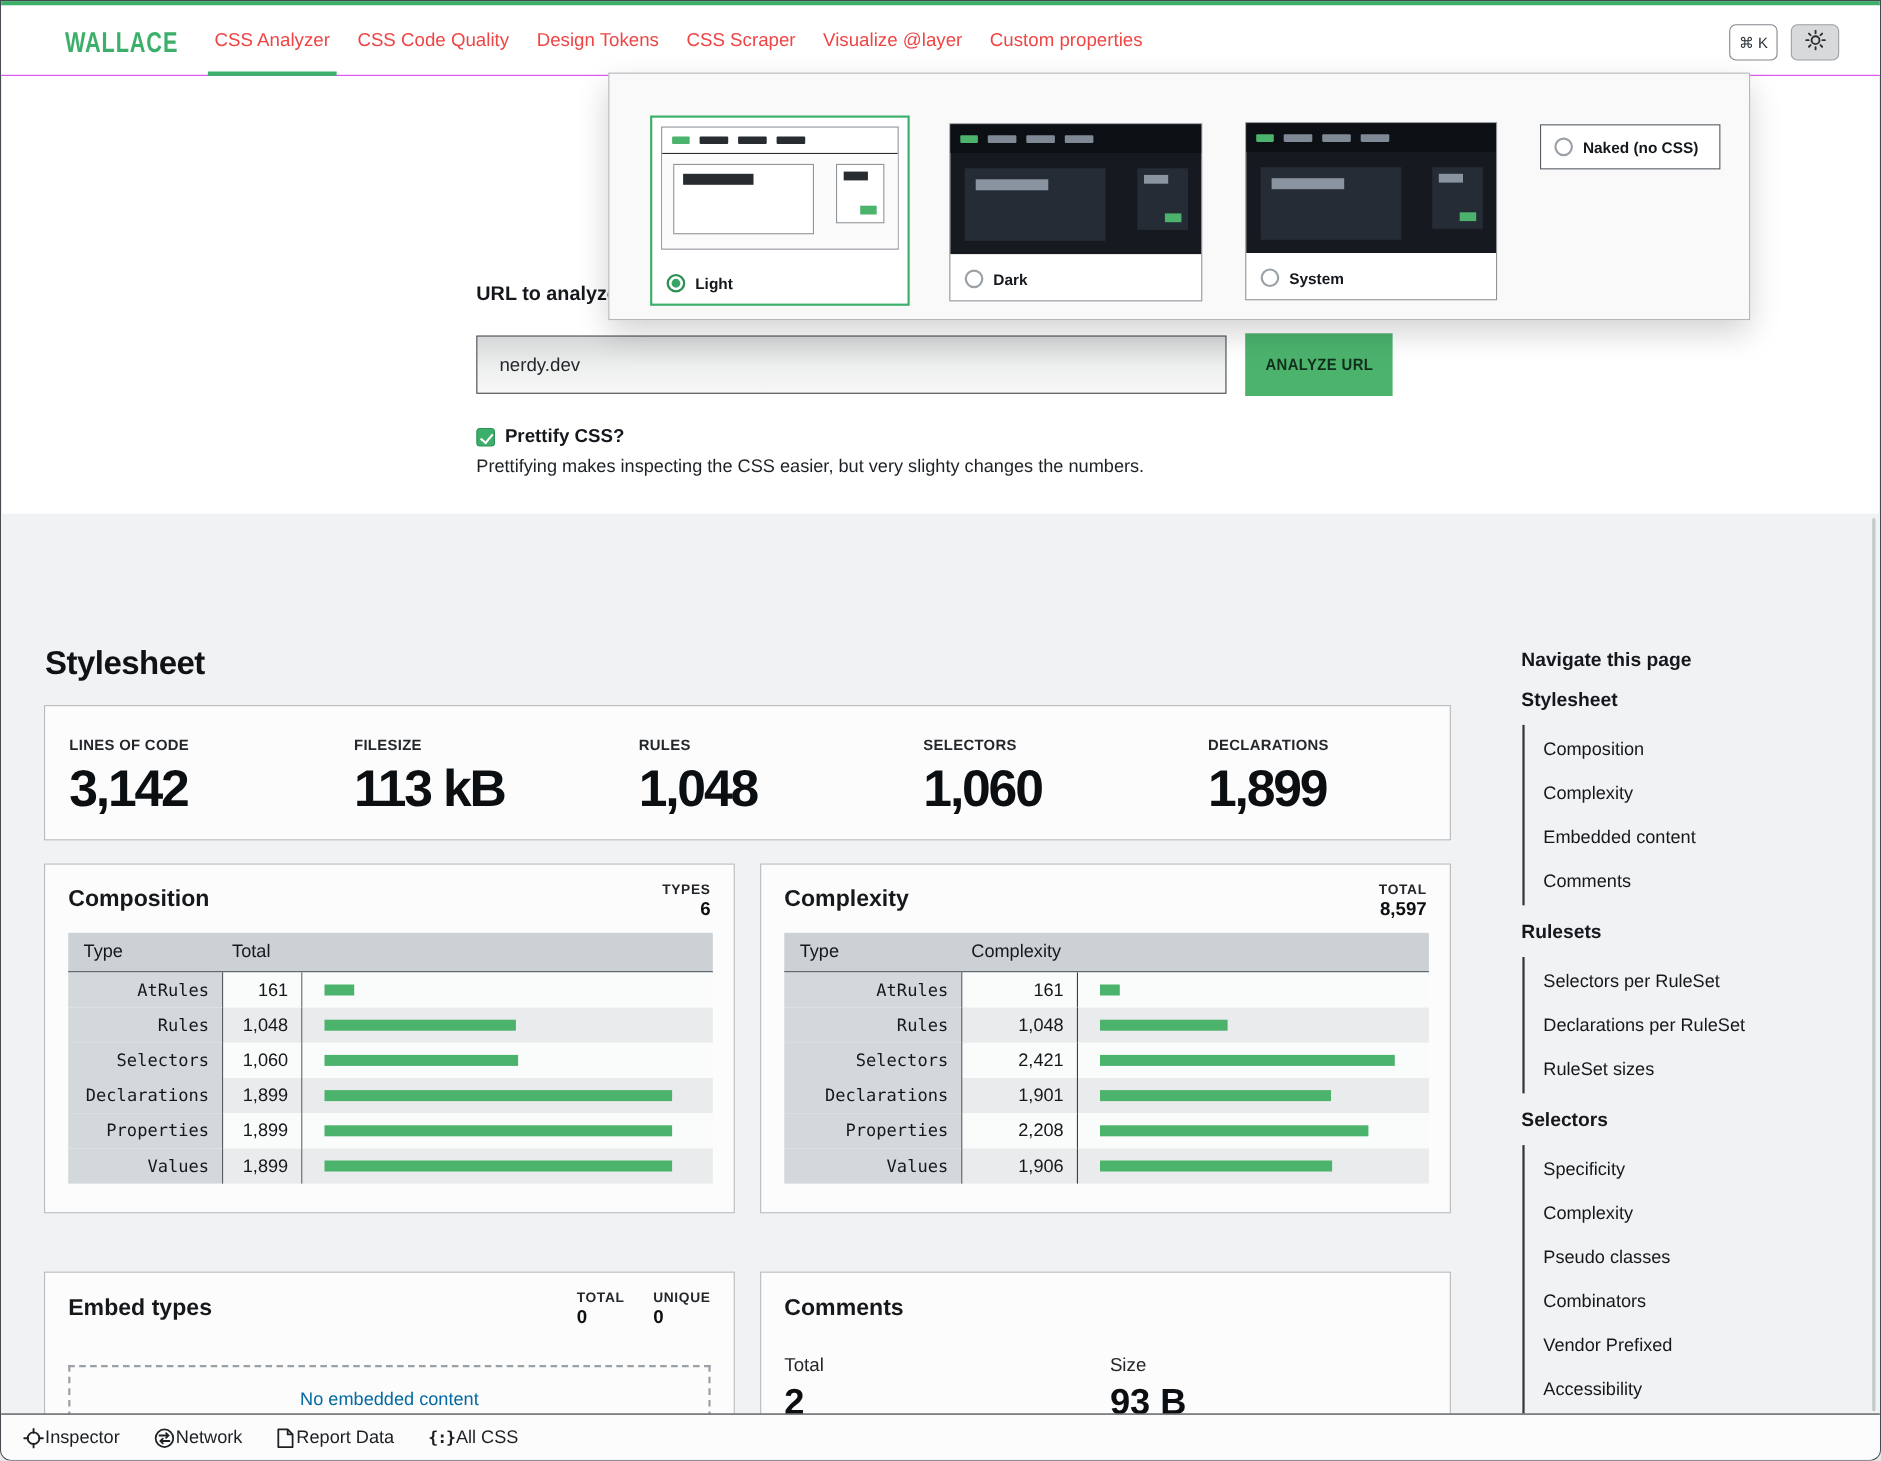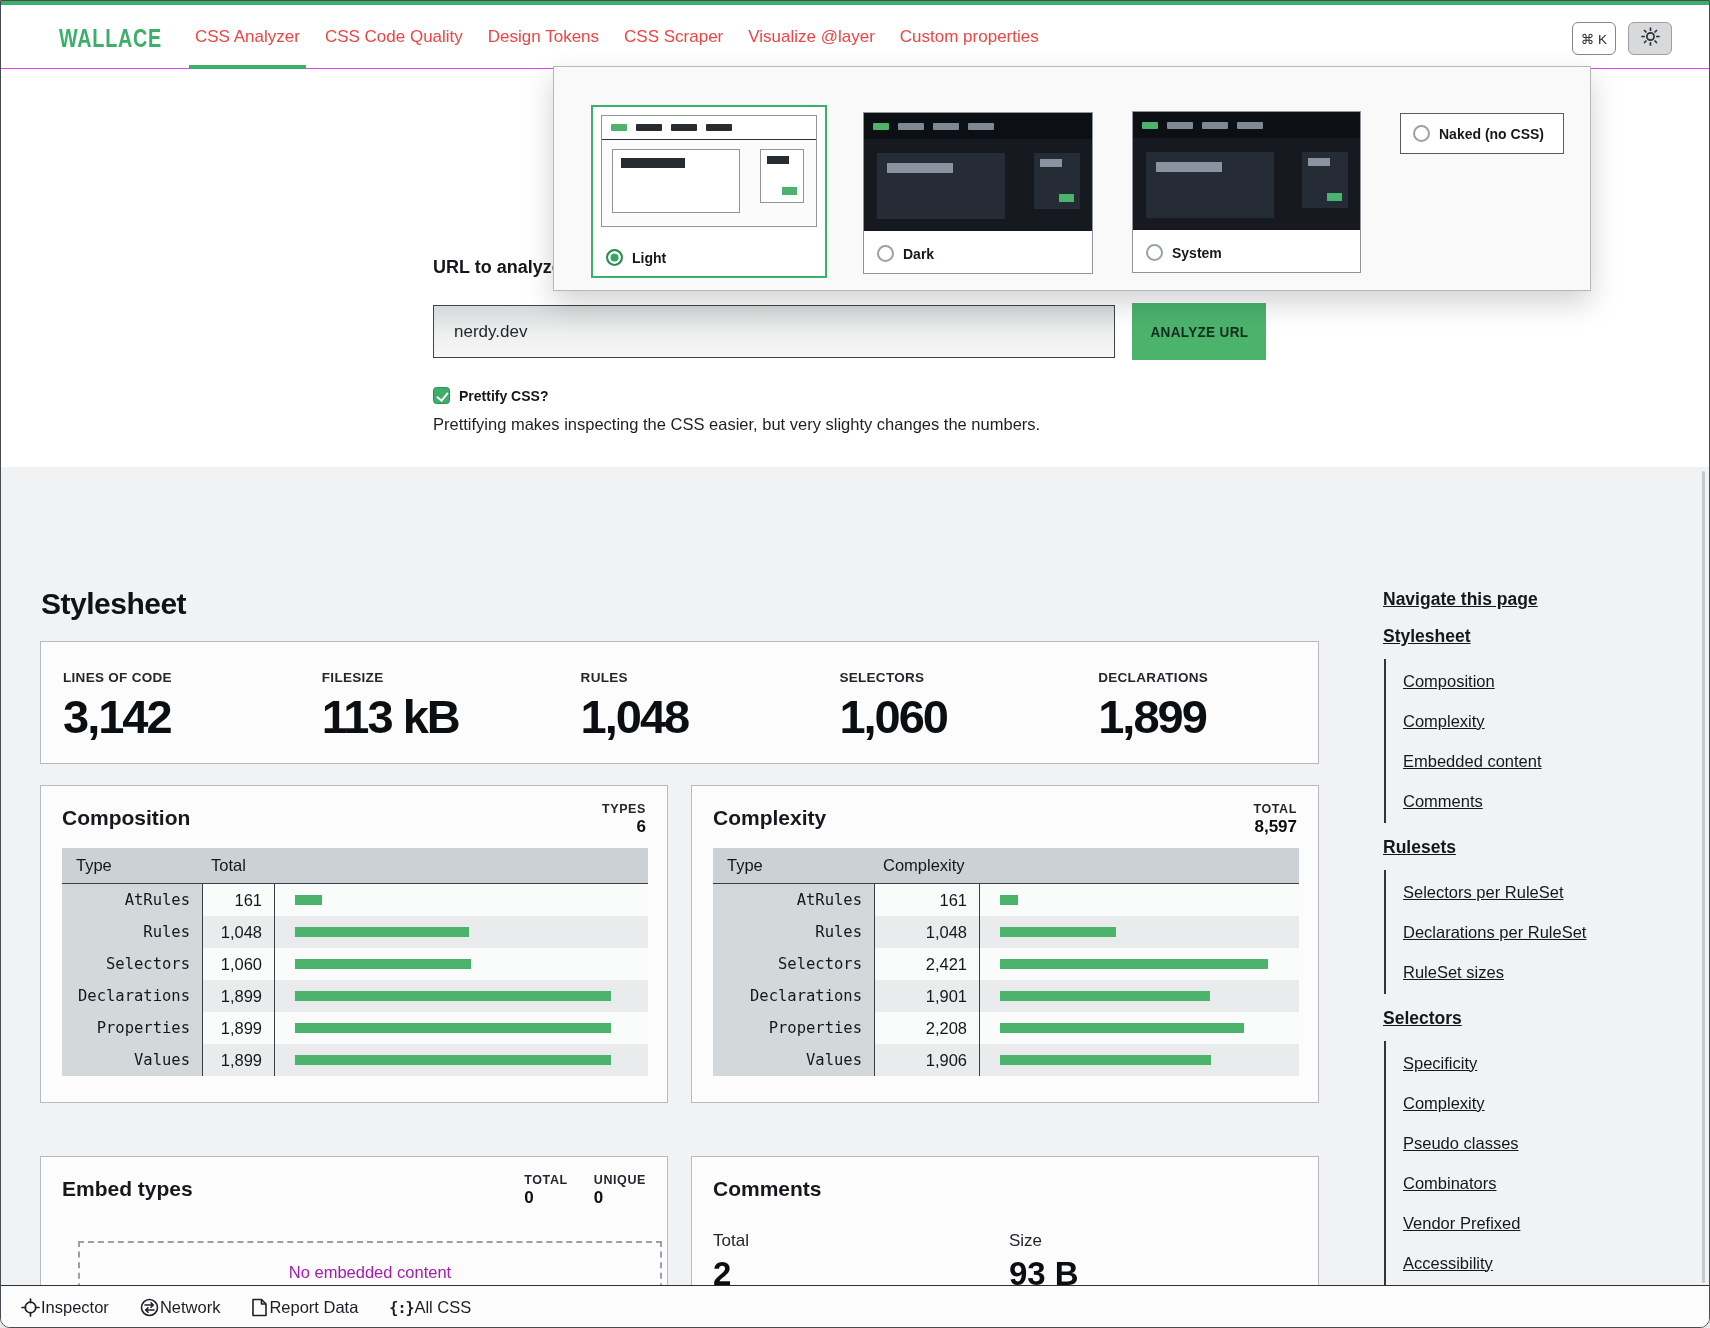--- a/index.html
+++ b/index.html
@@ -62,21 +62,21 @@
                background:linear-gradient(#d6d8d9, #eeefef 55%, #f7f7f7); font-size:17px; color:#23272b;
                padding:0 0 0 20px; font-family:"Liberation Sans",sans-serif; }
   .analyze-btn { position:absolute; left:1131px; top:302px; width:134px; height:57px; background:#4cb36d; border:none;
                  color:#122f1d; font-weight:bold; font-size:15px; letter-spacing:0.4px; cursor:pointer;
                  font-family:"Liberation Sans",sans-serif; }
   .analyze-btn span { display:inline-block; transform:scaleX(0.9); }
   .prettify-row { position:absolute; left:432px; top:386px; display:flex; align-items:center; gap:9px; }
   .checkbox { width:17px; height:17px; border-radius:3.5px; background:#3caf6a; border:1px solid #2e8f55; position:relative; }
   .checkbox::after { content:""; position:absolute; left:5px; top:2px; width:5px; height:9px;
                      border:solid #fff; border-width:0 2px 2px 0; transform:rotate(40deg); }
-  .prettify-label { font-size:14px; font-weight:bold; color:#14181c; }
+  .prettify-label { font-size:17px; font-weight:bold; color:#14181c; }
   .prettify-note { position:absolute; left:432px; top:414px; font-size:16.5px; color:#1d2125; }
 
   
   .report-bg { position:absolute; left:0; top:466px; width:100%; height:818px; background:#f1f2f3; }
   .page-title { position:absolute; left:40px; top:586px; font-size:30px; font-weight:bold; letter-spacing:-0.5px; color:#101316; }
   .panel { position:absolute; background:#fcfcfc; border:1px solid #b7bbbe; }
   .stats-panel { left:39px; top:640px; width:1279px; height:123px; display:flex;gap:17px; }
   .stat { width:256px; padding:28px 0 0 22px; }
   .stat-label { font-size:13.5px; font-weight:bold; letter-spacing:0.3px; color:#23272b; }
   .stat-value { font-size:47px; font-weight:bold; letter-spacing:-2px; color:#0c0f12; margin-top:4px; white-space:nowrap; }
@@ -102,29 +102,29 @@
              border-right:1px solid #383e44; }
   .t-bar { height:100%; display:flex; align-items:center; padding-left:20px; }
   .bar-fill { height:10px; background:#4cb36d; }
   .cols-comp .t-head, .cols-comp .t-row { grid-template-columns:141px 72px 1fr; }
   .cols-cplx .t-head, .cols-cplx .t-row { grid-template-columns:162px 105px 1fr; }
 
   .embed-panel    { left:39px;  top:1155px; width:628px; height:168px; }
   .comments-panel { left:690px; top:1155px; width:628px; height:168px; }
   .embed-meta { position:absolute; right:21px; top:16px; display:flex; gap:26px; }
   .embed-meta .col { text-align:left; }
-  .empty-box { position:absolute; left:37px; top:84px; width:584px; height:80px; border:2px dashed #99a0a6;
-               text-align:center; padding-top:20px; font-size:16.5px; color:#a21caf; }
+  .empty-box { position:absolute; left:21px; top:84px; width:584px; height:80px; border:2px dashed #99a0a6;
+               text-align:center; padding-top:20px; font-size:16.5px; color:#0369a1; }
   .cmt-stat { position:absolute; top:74px; }
   .cmt-stat .lbl { font-size:17px; color:#23272b; }
   .cmt-stat .val { font-size:33px; font-weight:bold; color:#0c0f12; margin-top:4px; }
   .cmt-total { left:21px; } .cmt-size { left:317px; }
 
   
-  .pagenav { position:absolute; left:1382px; top:588px; width:312px; color:#14181c;text-decoration:underline; }
+  .pagenav { position:absolute; left:1382px; top:588px; width:312px; color:#14181c; }
   .pn-title { font-size:17.5px; font-weight:bold; margin-bottom:16px; }
   .pn-section h3 { font-size:17.5px; font-weight:bold; margin-top:14px; }
   .pn-section ul { list-style:none; border-left:2px solid #30363b; margin:12px 0 14px 1px; padding:2px 0 2px 17px; }
   .pn-section li { font-size:16.5px; padding:10.5px 0; cursor:pointer; }
   .scrollline { position:absolute; left:1701px; top:470px; width:3px; height:812px; background:#c5c8ca; border-radius:2px; }
 
   
   .toolbar { position:absolute; left:0; top:1284px; width:100%; height:43px; background:#fcfcfc;
              border-top:1.5px solid #2a2f34; display:flex; align-items:center; padding-left:20px; gap:31px; z-index:50; }
   .tb-item { display:flex; align-items:flex-start; gap:1px; font-size:16.5px; color:#1b1f23; cursor:pointer; background:none; border:none;

